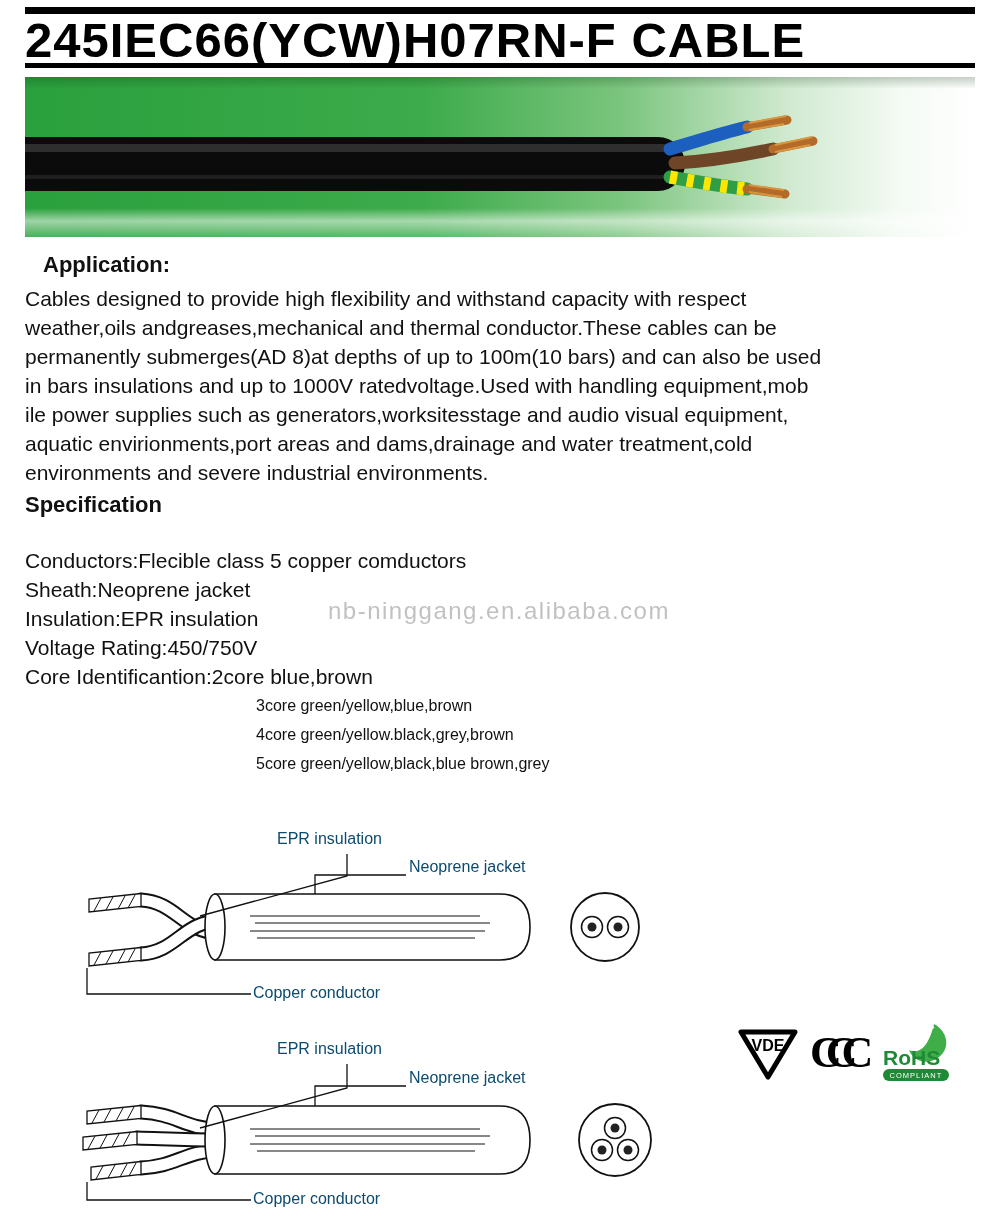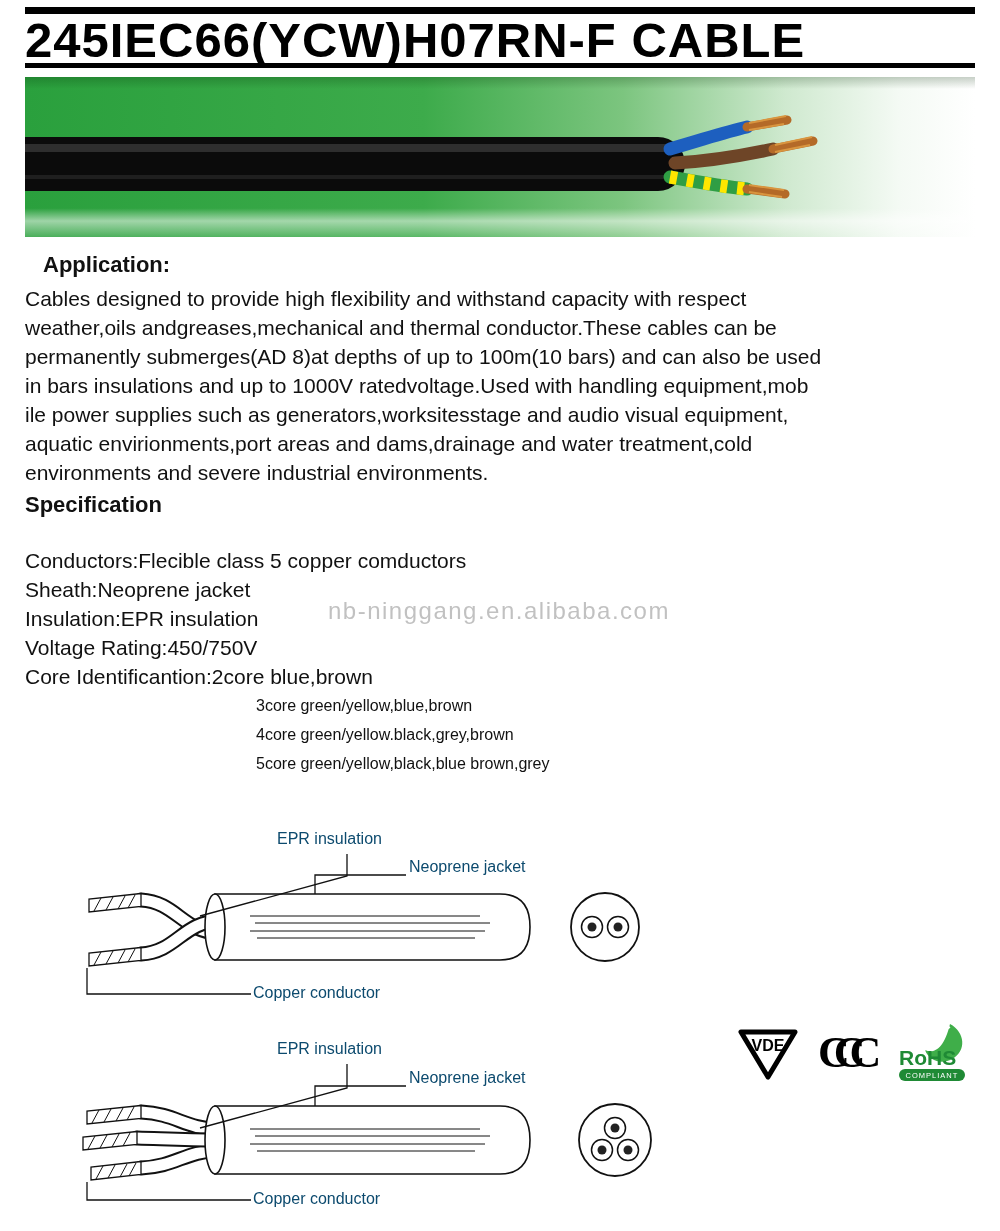--- a/index.html
+++ b/index.html
@@ -31,21 +31,21 @@
   .watermark { position:absolute; top:597px; left:328px; font-size:24px; color:#8f8f8f;
                opacity:0.55; letter-spacing:1.5px; white-space:nowrap; }
 
   .diagram { position:absolute; left:25px; }
   .diagram-1 { top:828px; width:660px; height:186px; }
   .diagram-2 { top:1038px; width:660px; height:192px; }
   .diagram svg { position:absolute; inset:0; width:100%; height:100%; }
   .dlabel { position:absolute; font-size:16px; white-space:nowrap; color:#0c4a6e; }
 
   .certs { position:absolute; top:1016px; left:736px; width:236px; height:72px;
-           display:flex; align-items:center; gap:14px; }
+           display:flex; align-items:center; gap:6px; }
   .cert { flex:0 0 auto; }
 </style>
 </head>
 <body>
 
 <div class="page">
 
   <div class="rule rule-top"></div>
   <h1 class="title">245IEC66(YCW)H07RN-F CABLE</h1>
   <div class="rule rule-under"></div>

